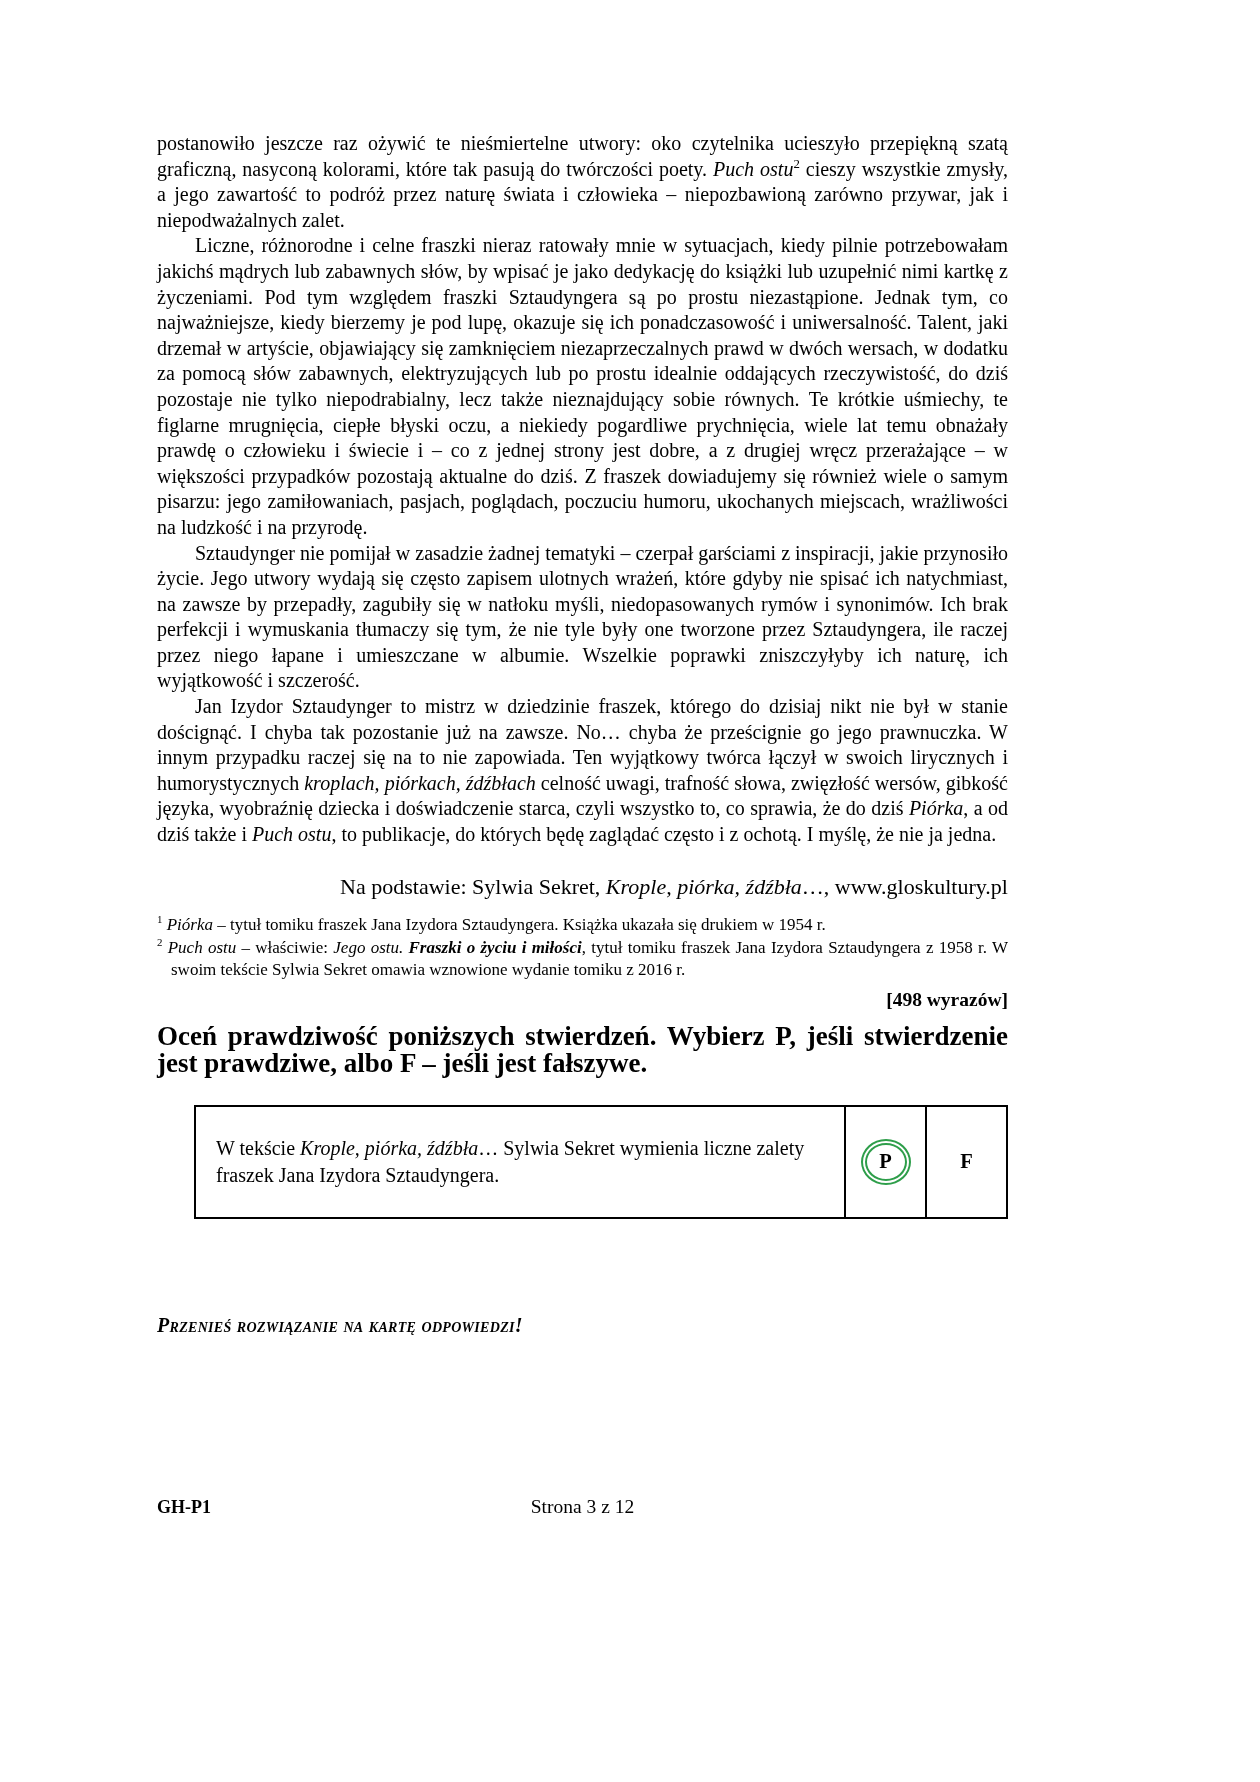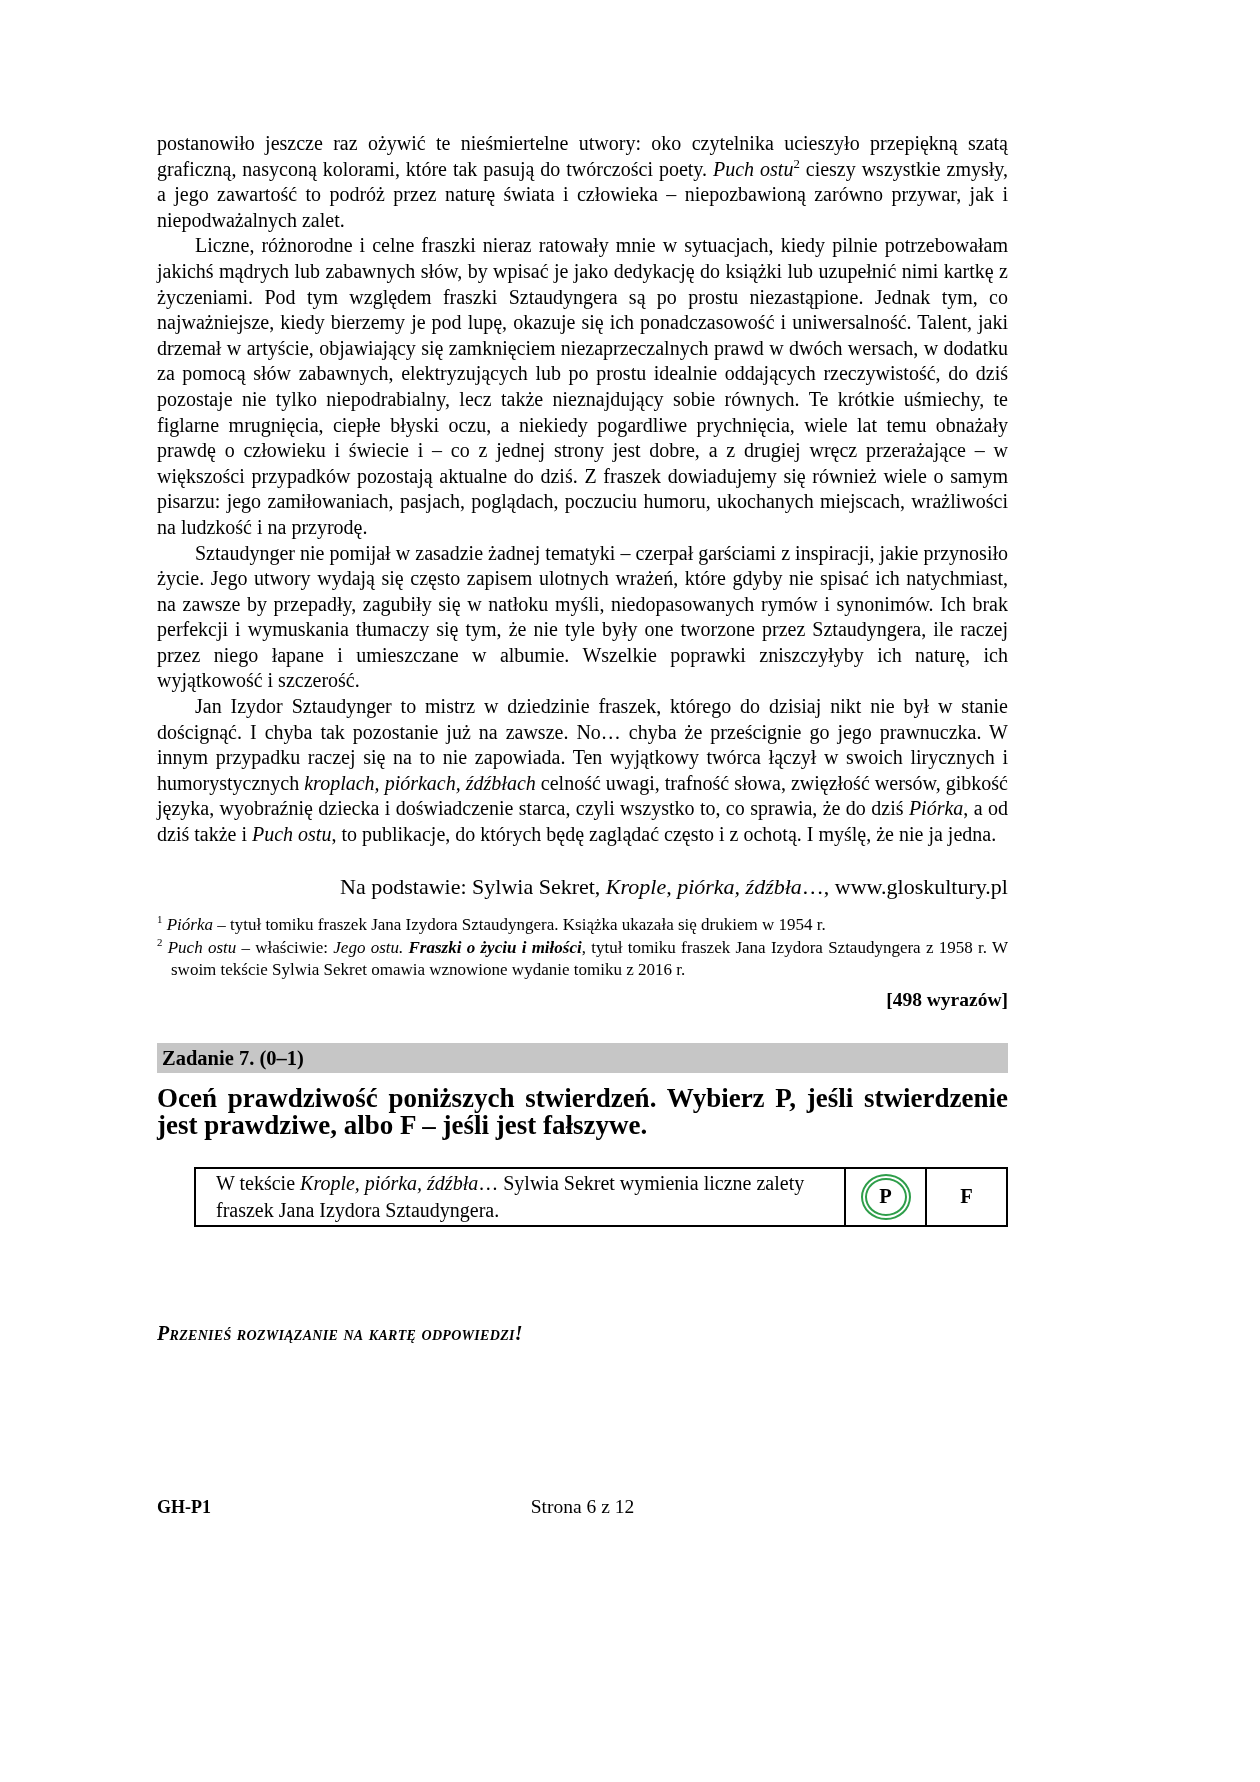--- a/index.html
+++ b/index.html
@@ -67,21 +67,21 @@
   .tf-table {
     margin: 28px 0 0 37px;
     width: 814px;
     border-collapse: collapse;
   }
   .tf-table td {
     border: 2px solid #000;
     vertical-align: middle;
   }
   .tf-table td.stmt {
-    padding: 1px 20px;
+    padding: 28px 20px;
     font-size: 20px;
     line-height: 27px;
     height: 52px;
   }
   .tf-table td.opt {
     width: 77px;
     text-align: center;
   }
   .opt-letter { font-weight: bold; font-size: 20.5px; }
   .ring {
@@ -140,21 +140,20 @@
 
     <p class="attribution"><span>Na podstawie: Sylwia Sekret, </span><span class="it">Krople, piórka, źdźbła</span><span>…, www.gloskultury.pl</span></p>
 
     <div class="footnotes">
       <p class="footnote"><sup>1</sup><span> </span><span class="it">Piórka</span><span> – tytuł tomiku fraszek Jana Izydora Sztaudyngera. Książka ukazała się drukiem w 1954 r.</span></p>
       <p class="footnote"><sup>2</sup><span> </span><span class="it">Puch ostu</span><span> – właściwie: </span><span class="it">Jego ostu. </span><span class="it bd">Fraszki o życiu i miłości</span><span>, tytuł tomiku fraszek Jana Izydora Sztaudyngera z 1958 r. W swoim tekście Sylwia Sekret omawia wznowione wydanie tomiku z 2016 r.</span></p>
     </div>
 
     <p class="word-count">[498 wyrazów]</p>
 
-    <div class="task-header">Zadanie 7. (0–1)</div>
 
     <p class="task-instruction">Oceń prawdziwość poniższych stwierdzeń. Wybierz P, jeśli stwierdzenie jest prawdziwe, albo F – jeśli jest fałszywe.</p>
 
     <table class="tf-table">
       <tbody>
         <tr>
           <td class="stmt"><span>W tekście </span><span class="it">Krople, piórka, źdźbła</span><span>… Sylwia Sekret wymienia liczne zalety fraszek Jana Izydora Sztaudyngera.</span></td>
           <td class="opt selected">
             <span class="ring">
               <span class="opt-letter">P</span>
@@ -168,15 +167,15 @@
         </tr>
       </tbody>
     </table>
 
     <p class="transfer">Przenieś rozwiązanie na kartę odpowiedzi!</p>
 
   </div>
 
   <div class="footer">
     <span class="code">GH-P1</span>
-    <span class="page-num">Strona 6 z 12</span>
+    <span class="page-num">Strona 3 z 12</span>
   </div>
 </div>
 
 </body></html>

